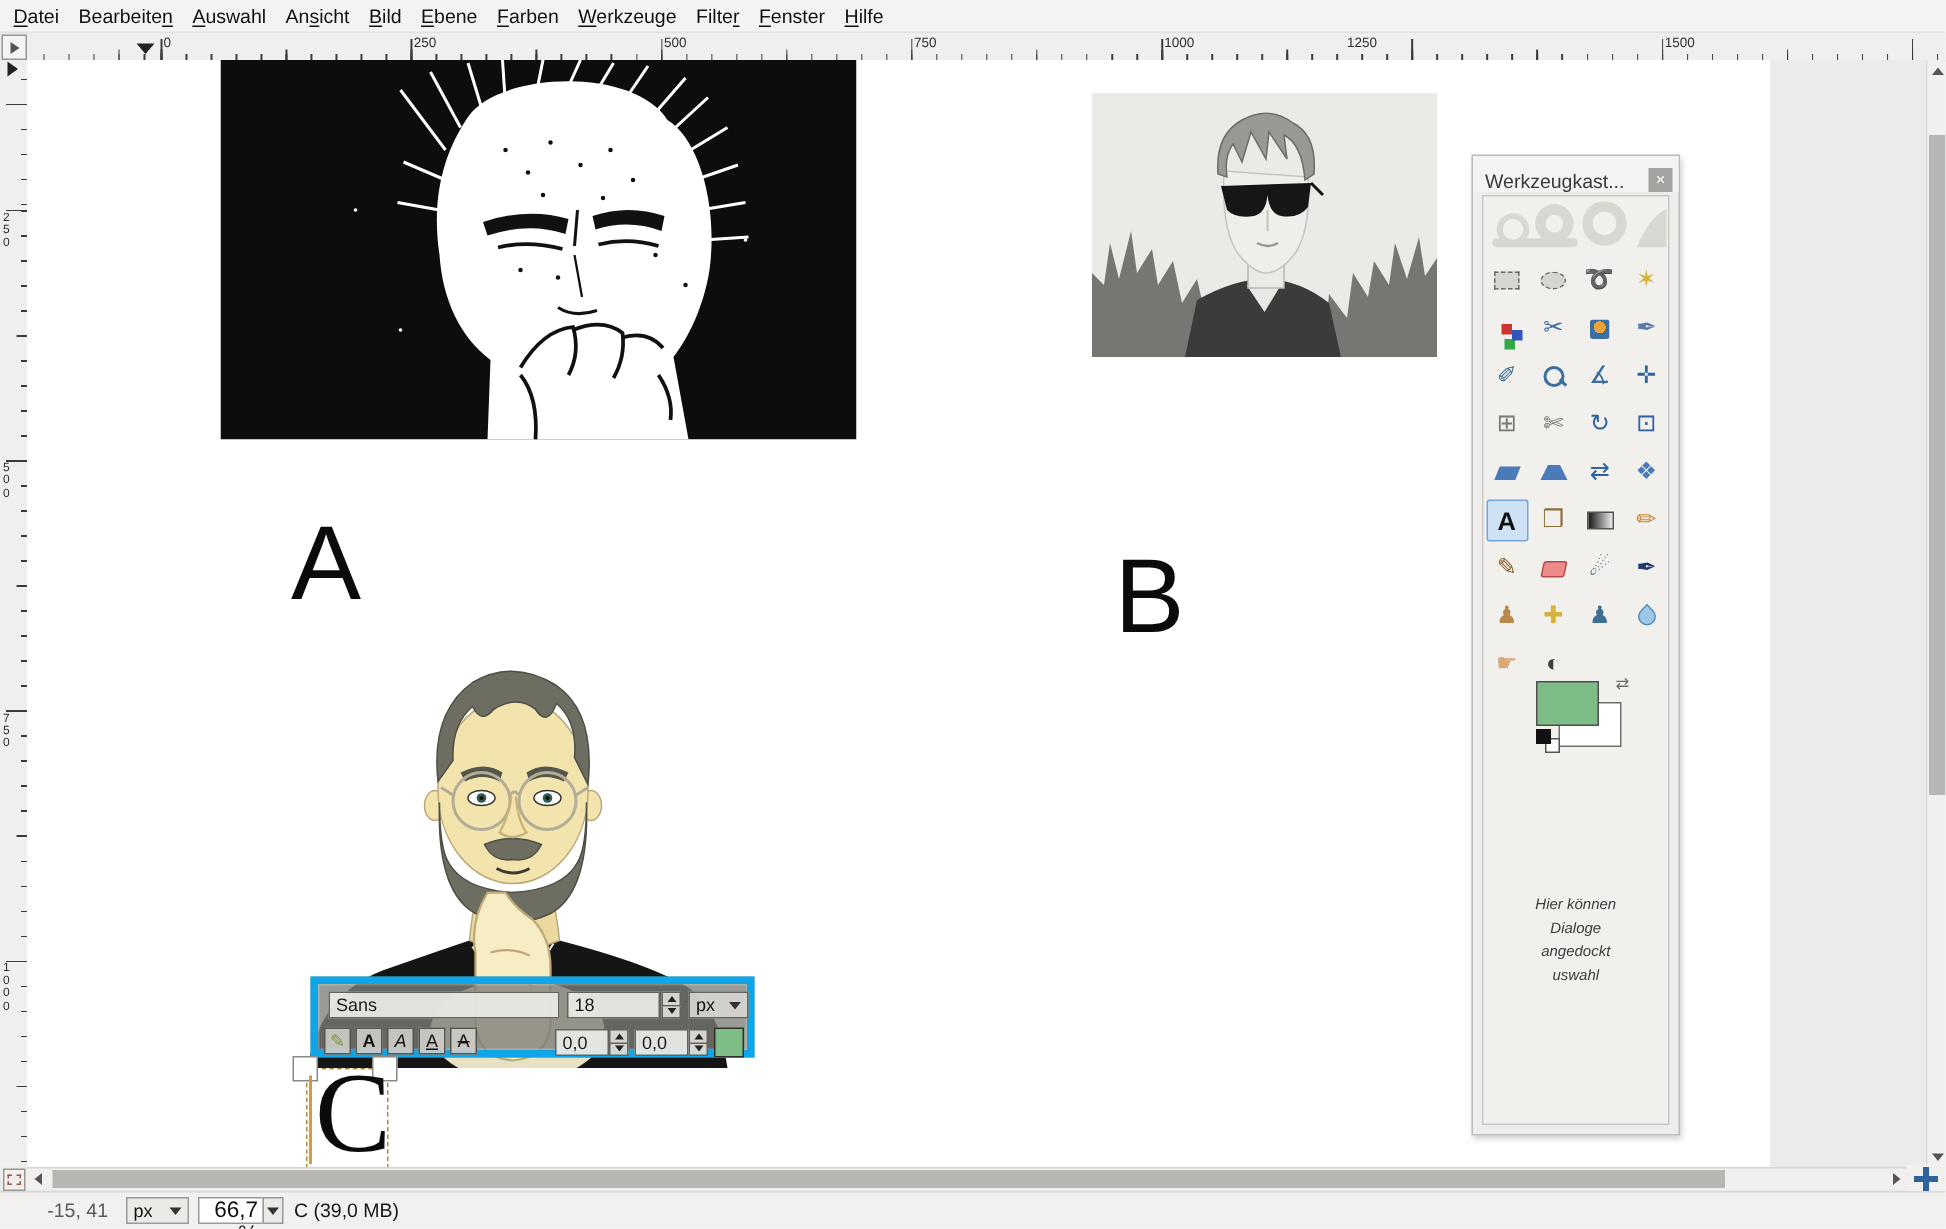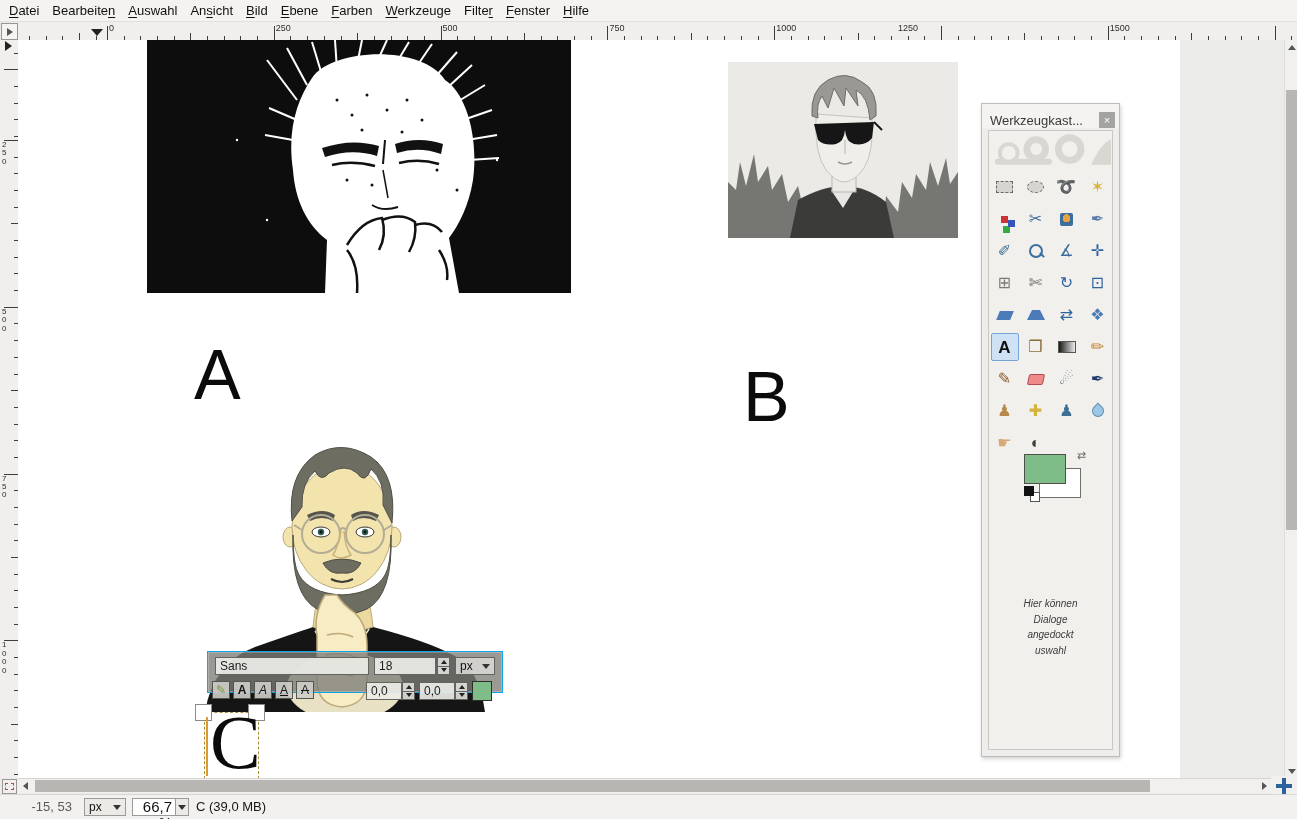--- a/index.html
+++ b/index.html
@@ -42,22 +42,22 @@
   #canvas{left:18px;top:40px;width:1266px;height:738px;background:#fff;overflow:hidden}
   #canvas-pad{left:1162px;top:0;width:104px;height:738px;background:#ebebe9}
   #image-a{left:129px;top:0;width:424px;height:253px}
   #image-b{left:710px;top:22px;width:230px;height:176px}
   #image-c{left:177px;top:395px;width:295px;height:277px;z-index:1}
   .canvas-letter{font-size:70px;line-height:1;color:#0b0b0b}
   #label-a{left:176px;top:300px}
   #label-b{left:725px;top:322px}
 
   
-  #text-toolbar{left:189px;top:611px;width:296px;height:42px;z-index:2;
-      background:rgba(124,124,121,.78);border:1px solid #0ea5e9;
+  #text-toolbar{left:189px;top:611px;width:296px;height:54px;z-index:2;
+      background:rgba(124,124,121,.78);border:5px solid #0ea5e9;
       box-shadow:inset 0 0 0 1px rgba(255,255,255,.22);box-sizing:border-box}
   .tt-field{position:absolute;height:18px;background:rgba(236,235,231,.92);
       border:1px solid #63635f;font:12px "Liberation Sans",sans-serif;color:#1c1c1c;
       padding:0 4px;box-sizing:border-box;outline:none}
   .spin{position:absolute;width:13px;height:18px;display:flex;flex-direction:column}
   .spin b{flex:1;background:rgba(222,221,217,.92);border:1px solid #63635f;
       display:flex;align-items:center;justify-content:center}
   .spin b+b{border-top:none}
   .spin i{width:0;height:0;border-left:3px solid transparent;border-right:3px solid transparent}
   .spin .up i{border-bottom:4px solid #222}
@@ -502,21 +502,21 @@
     </div>
 </div>
 <div class="abs" id="nav-button">
     <span class="cross"></span>
   </div>
 <div class="abs" id="quickmask">
     <i></i>
   </div>
 
 <div class="abs" id="statusbar">
-  <div class="abs" id="cursor-pos">-15, 53</div>
+  <div class="abs" id="cursor-pos">-15, 41</div>
   <div class="abs" id="unit-combo">
     <span>px</span>
     <span class="chev"></span>
   </div>
   <div class="abs" id="zoom-field">66,7 %</div>
   <div class="abs" id="zoom-btn">
       <span class="chev"></span>
     </div>
   <div class="abs" id="status-msg">C (39,0 MB)</div>
 

